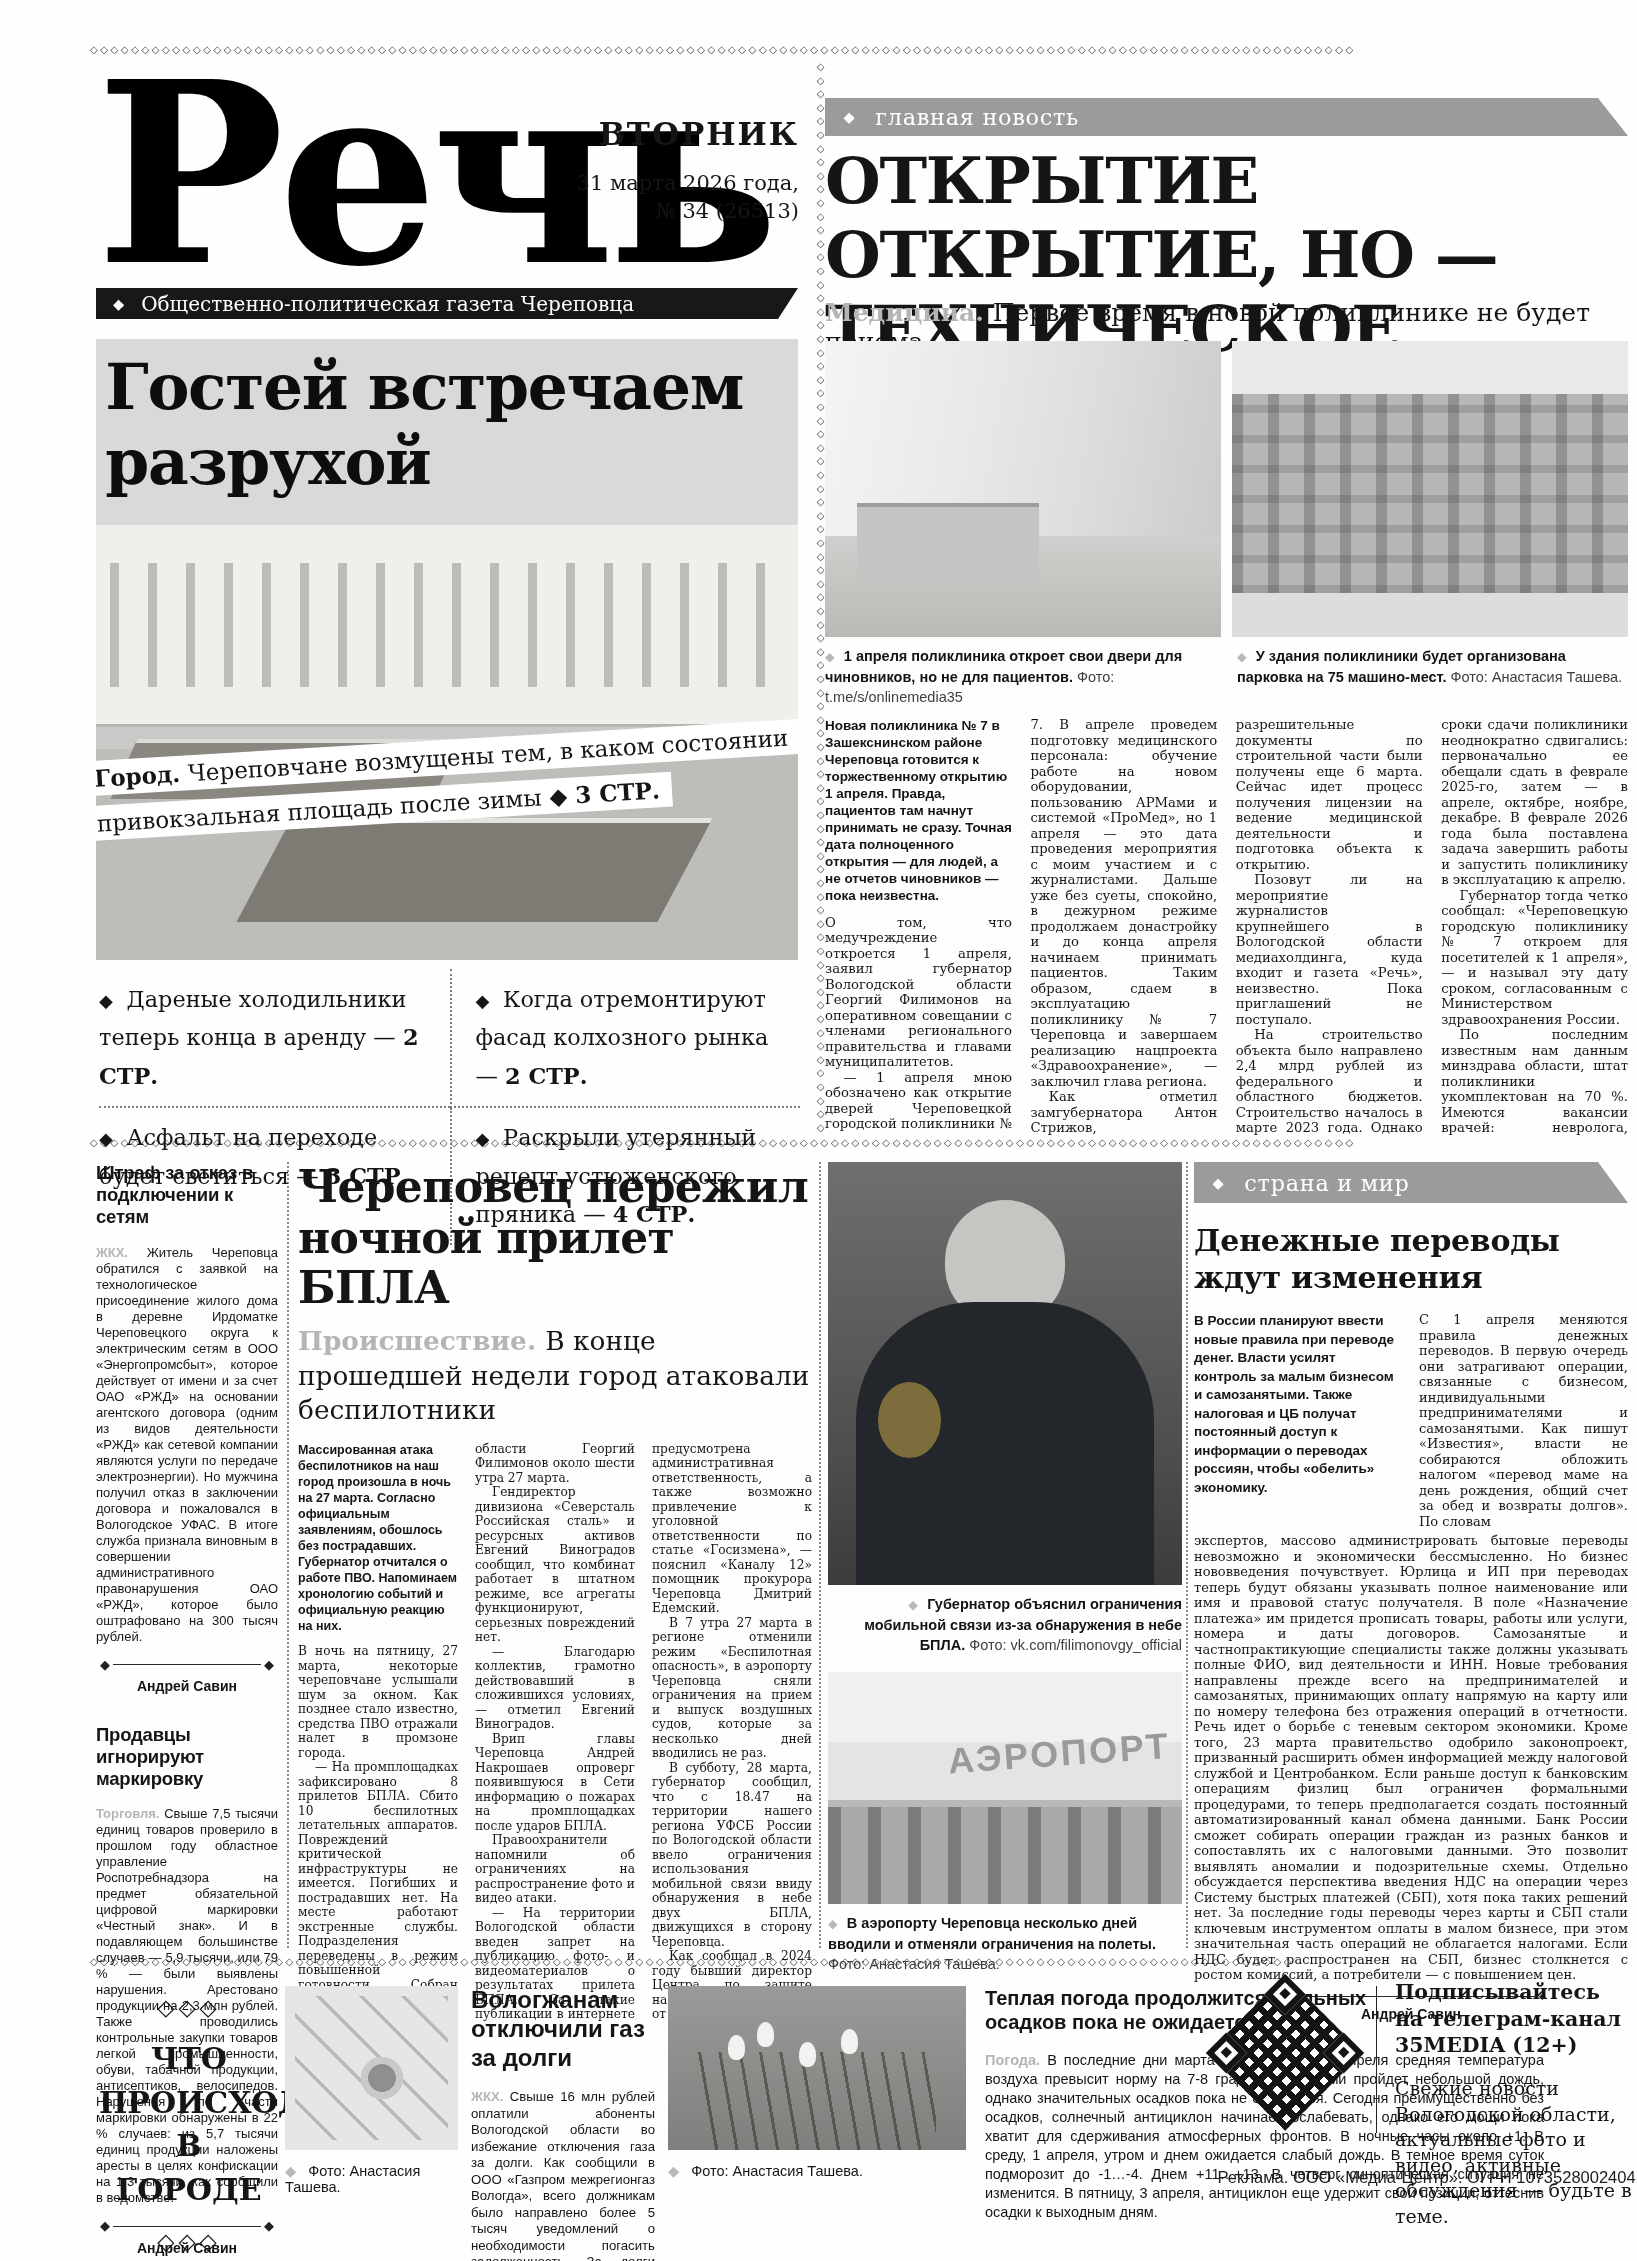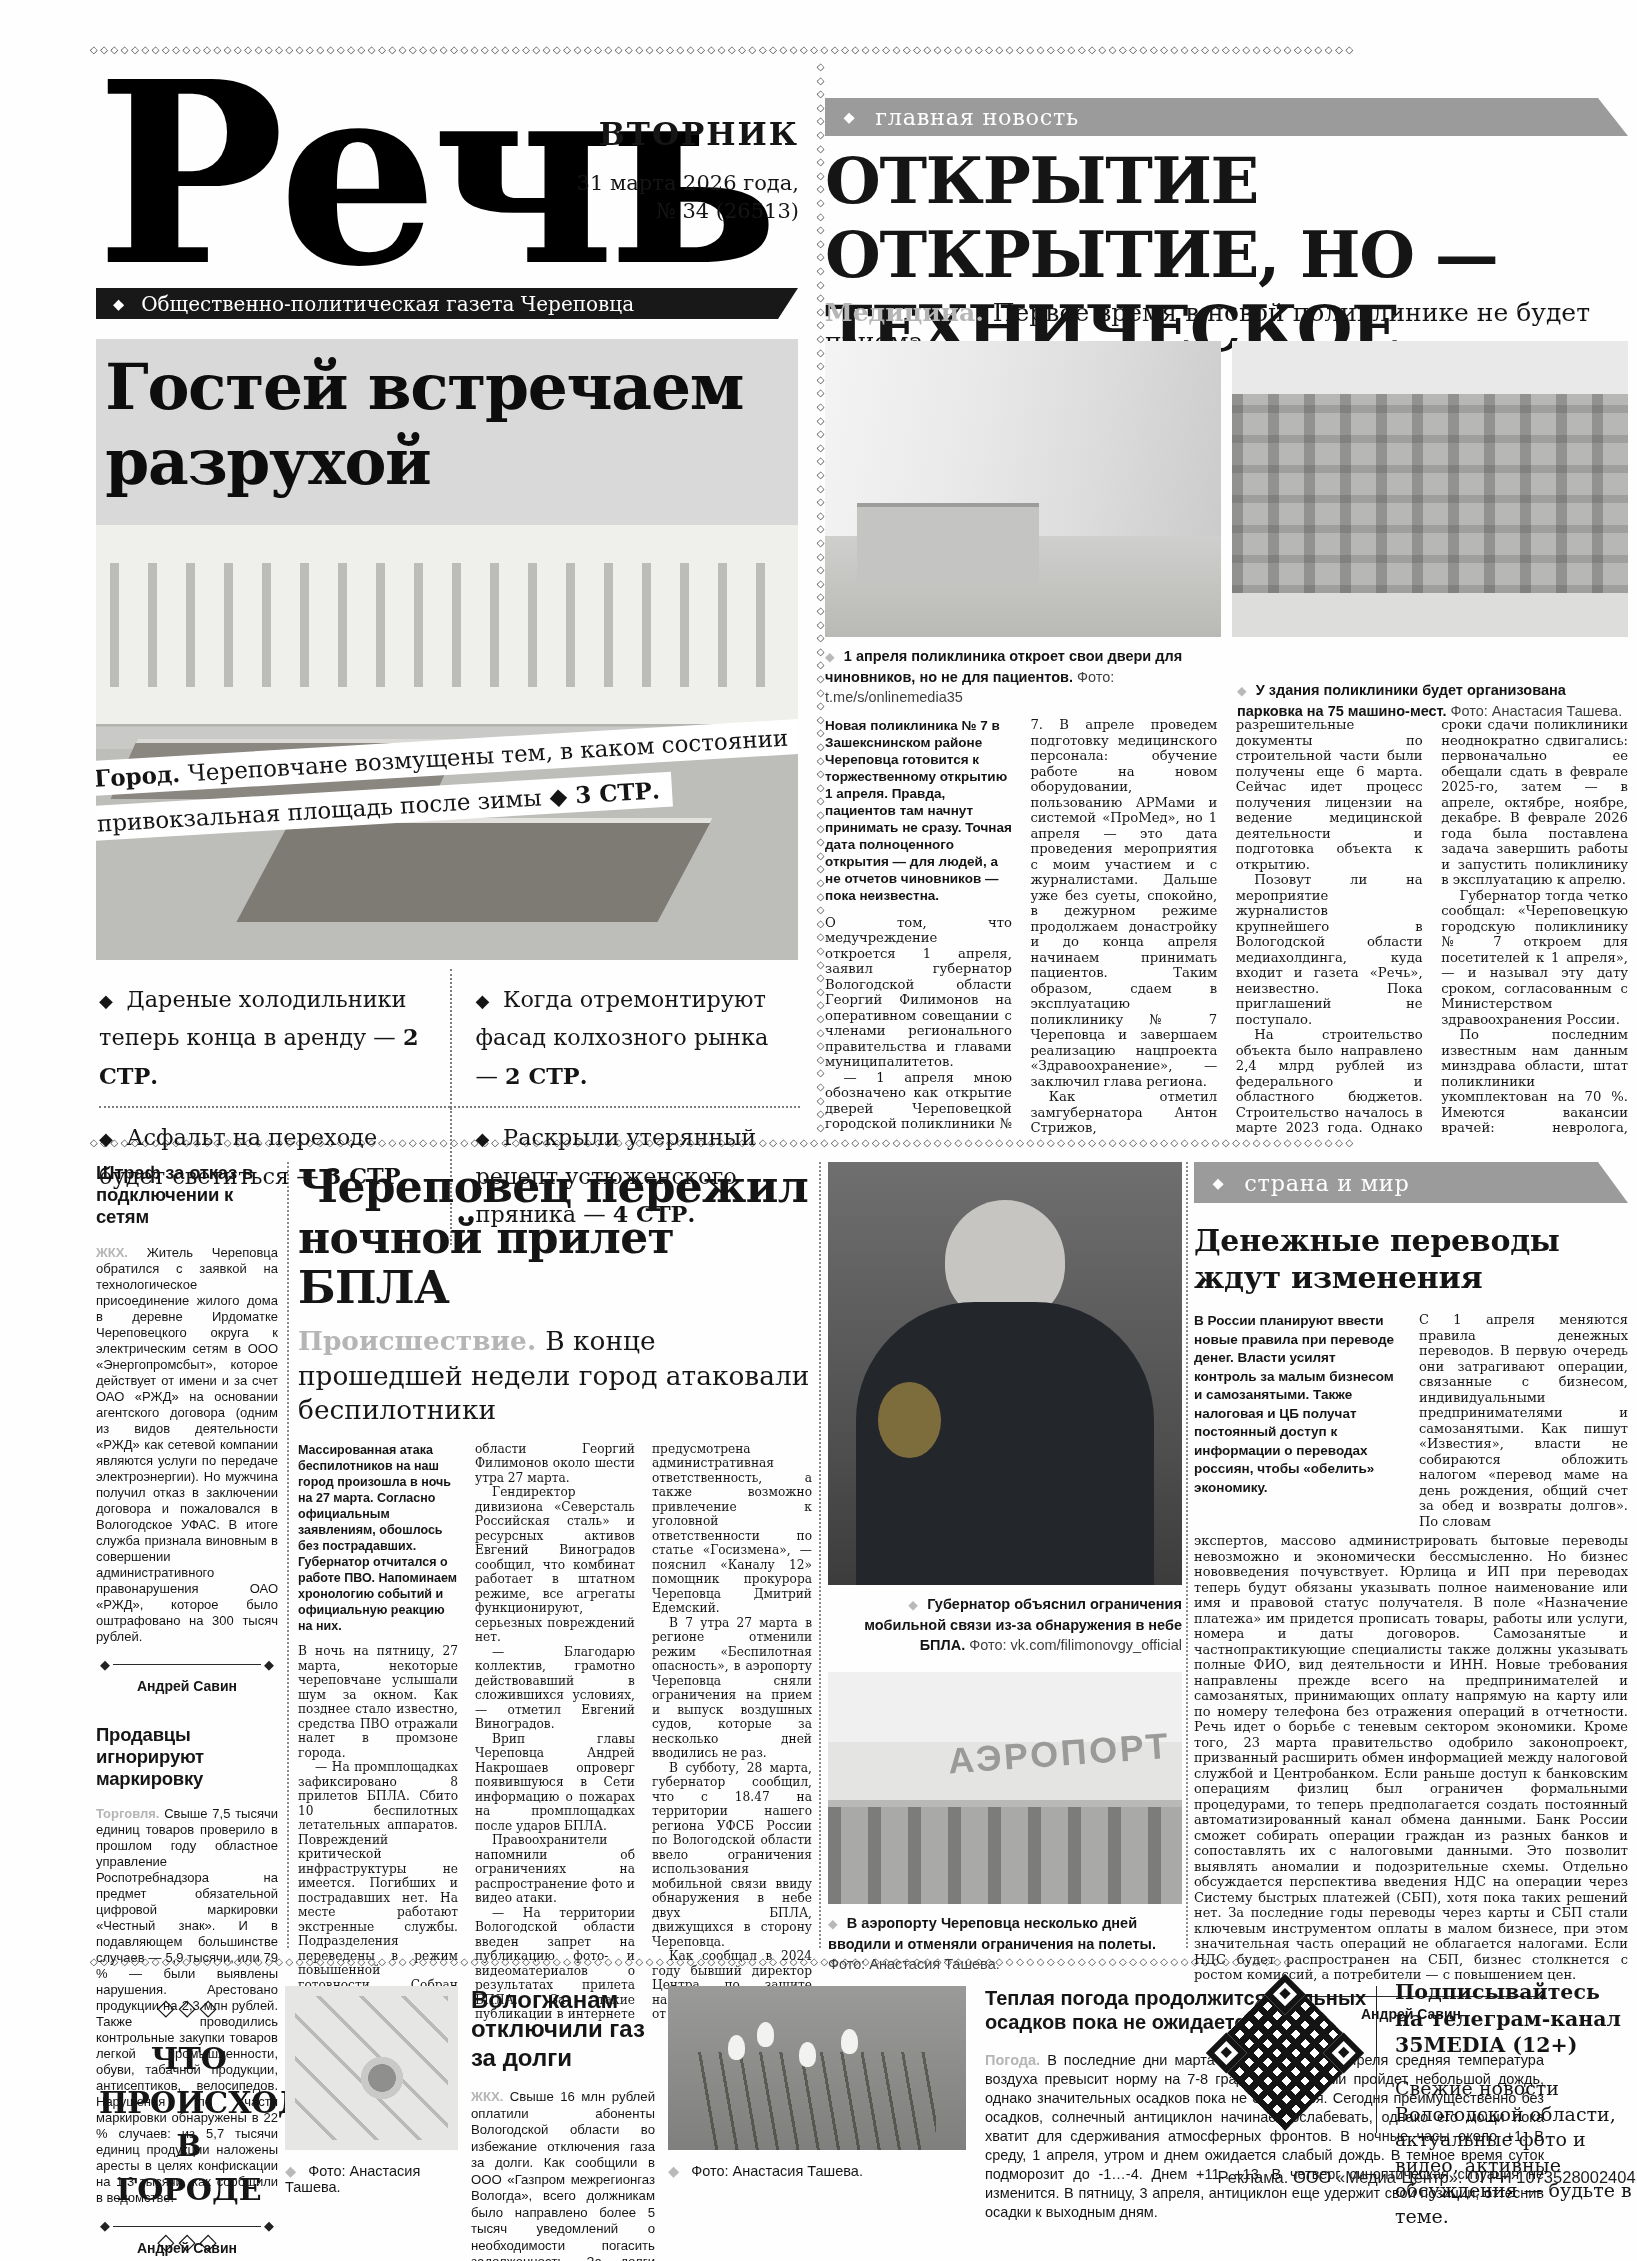--- a/index.html
+++ b/index.html
@@ -37,21 +37,21 @@
            line-height:1.16;letter-spacing:-1.3px;}
   .mn-deck{position:absolute;left:825px;top:298px;width:809px;font-size:25px;}
   .kicker{color:#b5b5b5;font-weight:bold;}
   .mn-photos{position:absolute;left:825px;top:341px;width:803px;height:296px;display:flex;gap:10.6px;}
   .mn-photos .ph{flex:1;position:relative;overflow:hidden;}
   .cap{font-family:"Liberation Sans",sans-serif;font-size:14.5px;line-height:1.4;color:#141414;}
   .cap .dia{color:#b9b9b9;font-size:12.5px;margin-right:9.2px;}
   .cap b{font-weight:bold;}
   .cap .credit{font-weight:normal;color:#3e3e3e;}
   .mn-cap1{position:absolute;left:825px;top:646px;width:390px;}
-  .mn-cap2{position:absolute;left:1237px;top:680px;width:391px;}
+  .mn-cap2{position:absolute;left:1237px;top:646px;width:391px;}
   .mn-body{position:absolute;left:825px;top:717px;width:803px;height:423px;
            column-count:4;column-gap:18.5px;font-size:13.2px;line-height:15.5px;text-align:justify;
            overflow:hidden;hyphens:auto;overflow-wrap:break-word;}
   .lede{font-family:"Liberation Sans",sans-serif;font-weight:bold;font-size:13.5px;line-height:17px;
         text-align:left;margin:0 0 10.6px 0;}
   .mn-body p,.colsbody p{margin:0;text-indent:1.4em;}
   .mn-body p.noind,.colsbody p.noind{text-indent:0;}
 
   
   .byline{break-inside:avoid;margin-top:12px;text-align:center;font-family:"Liberation Sans",sans-serif;}

